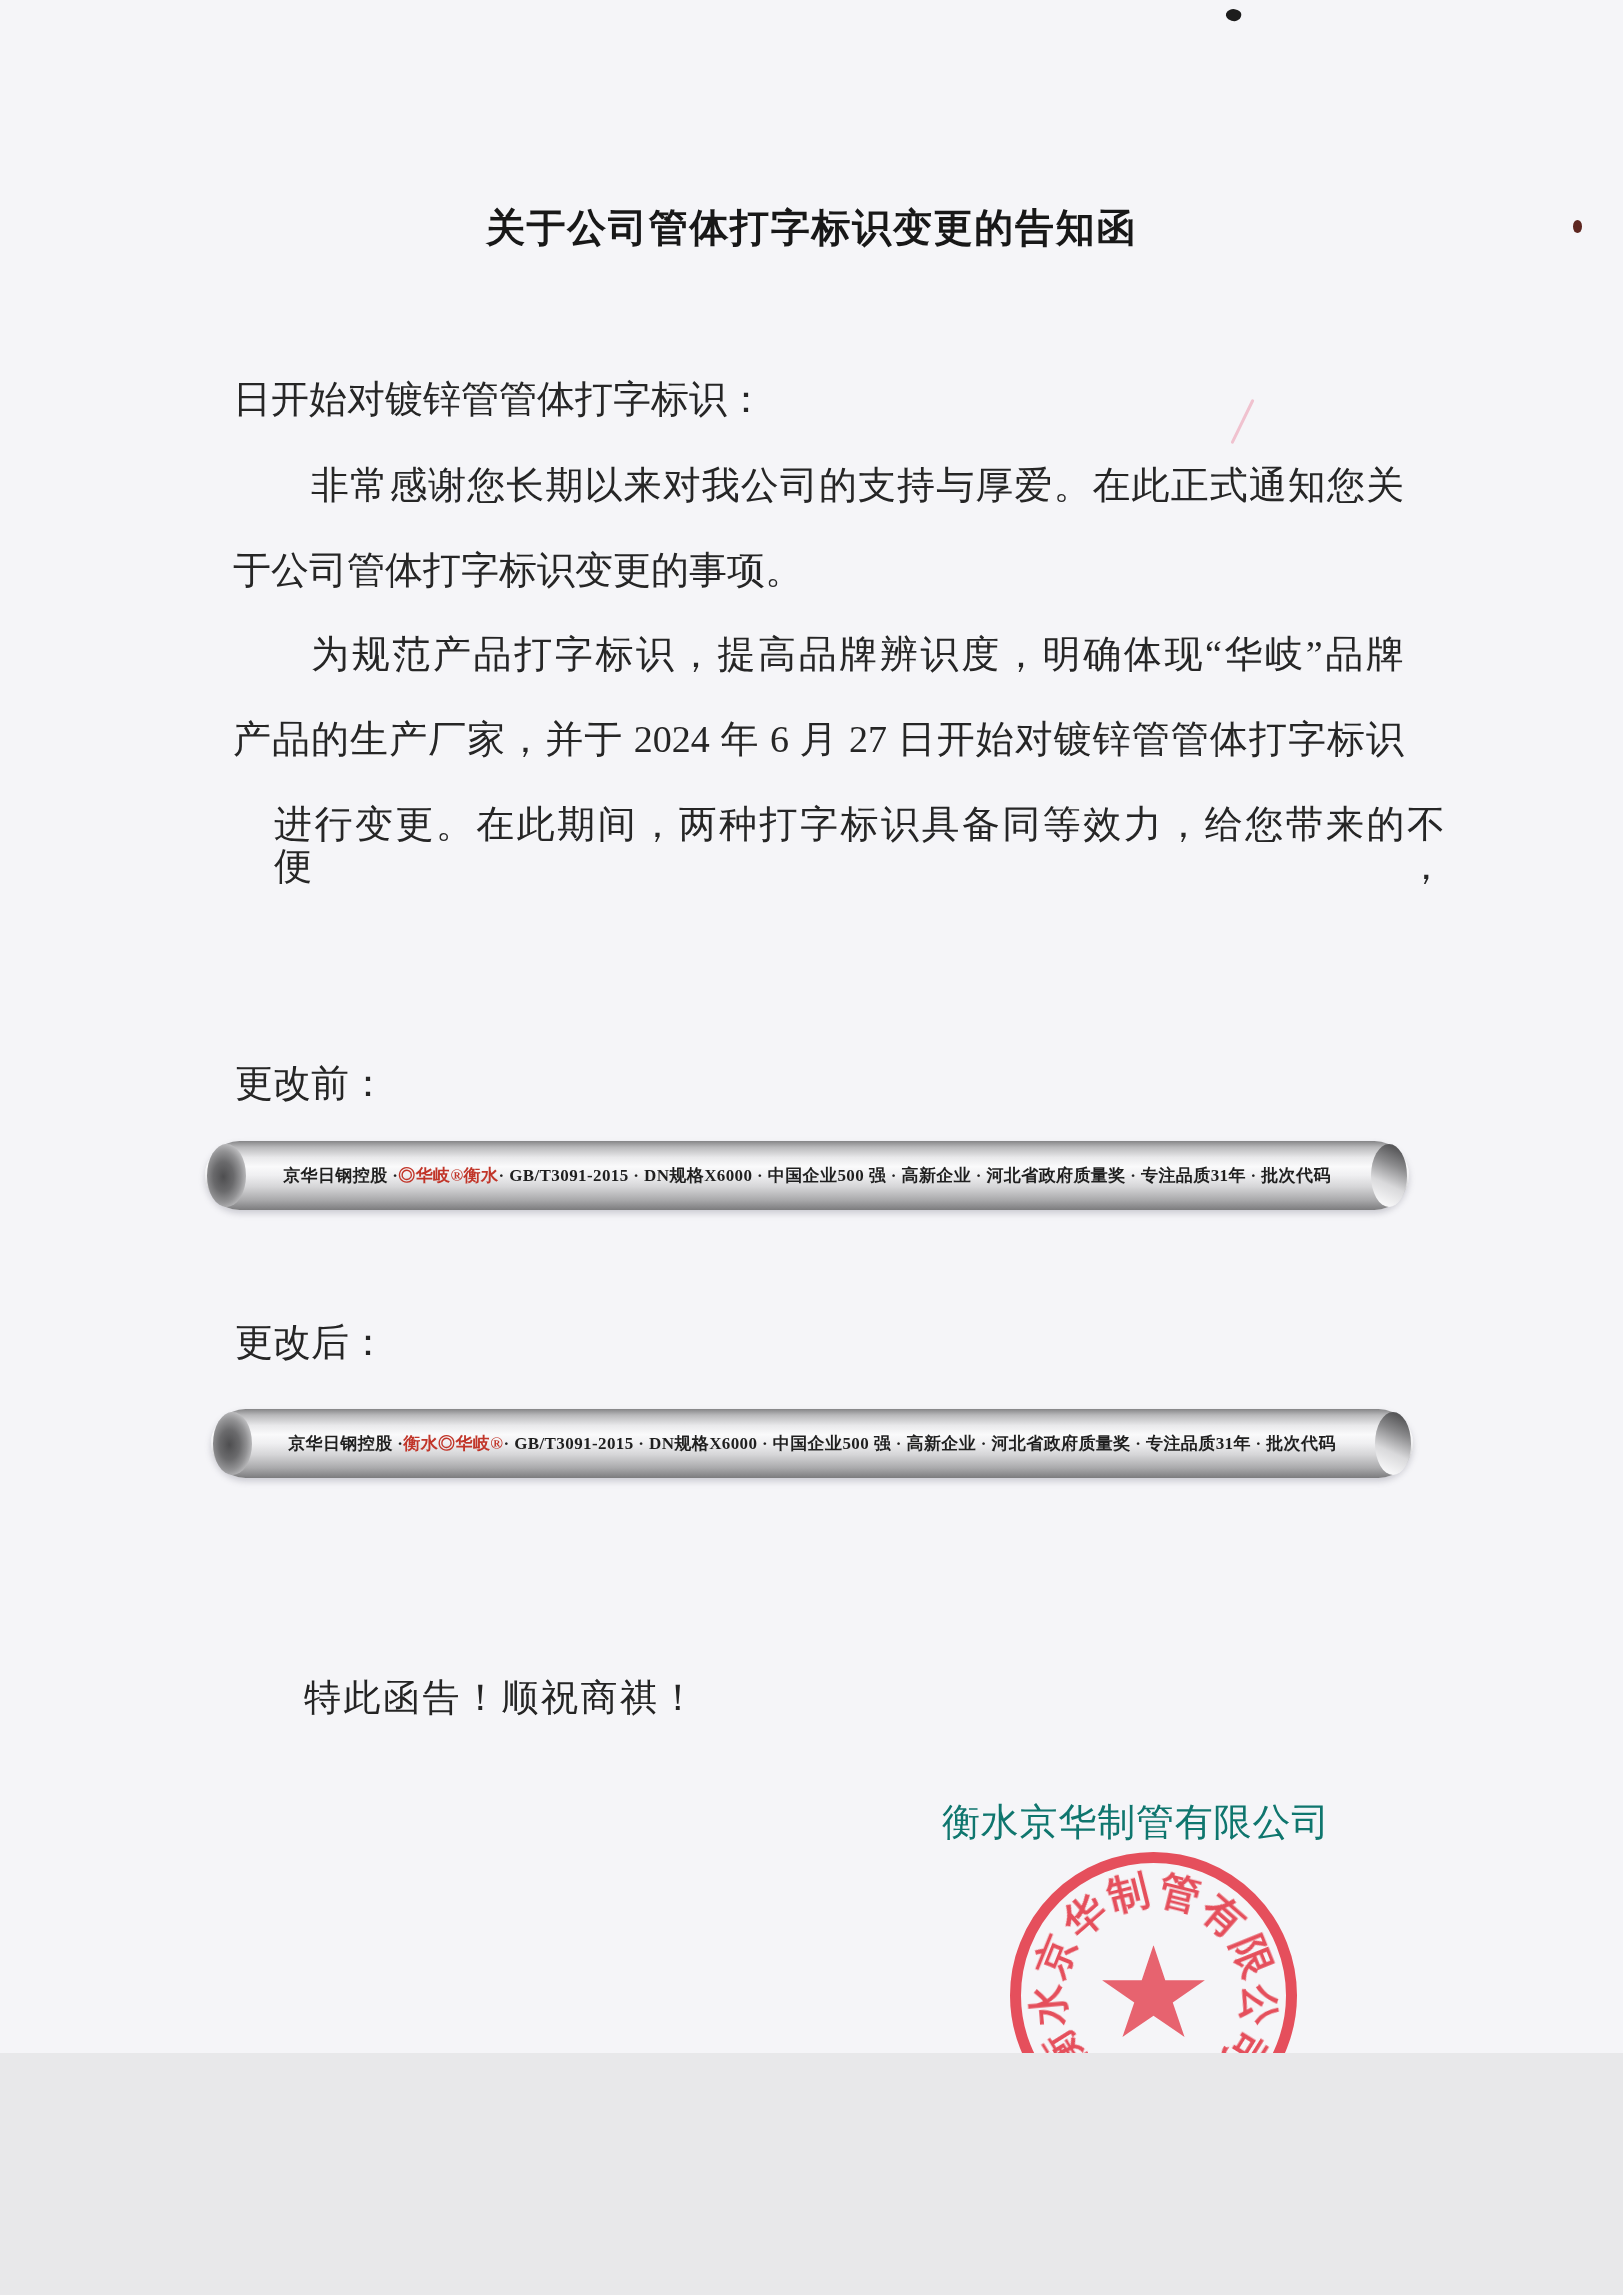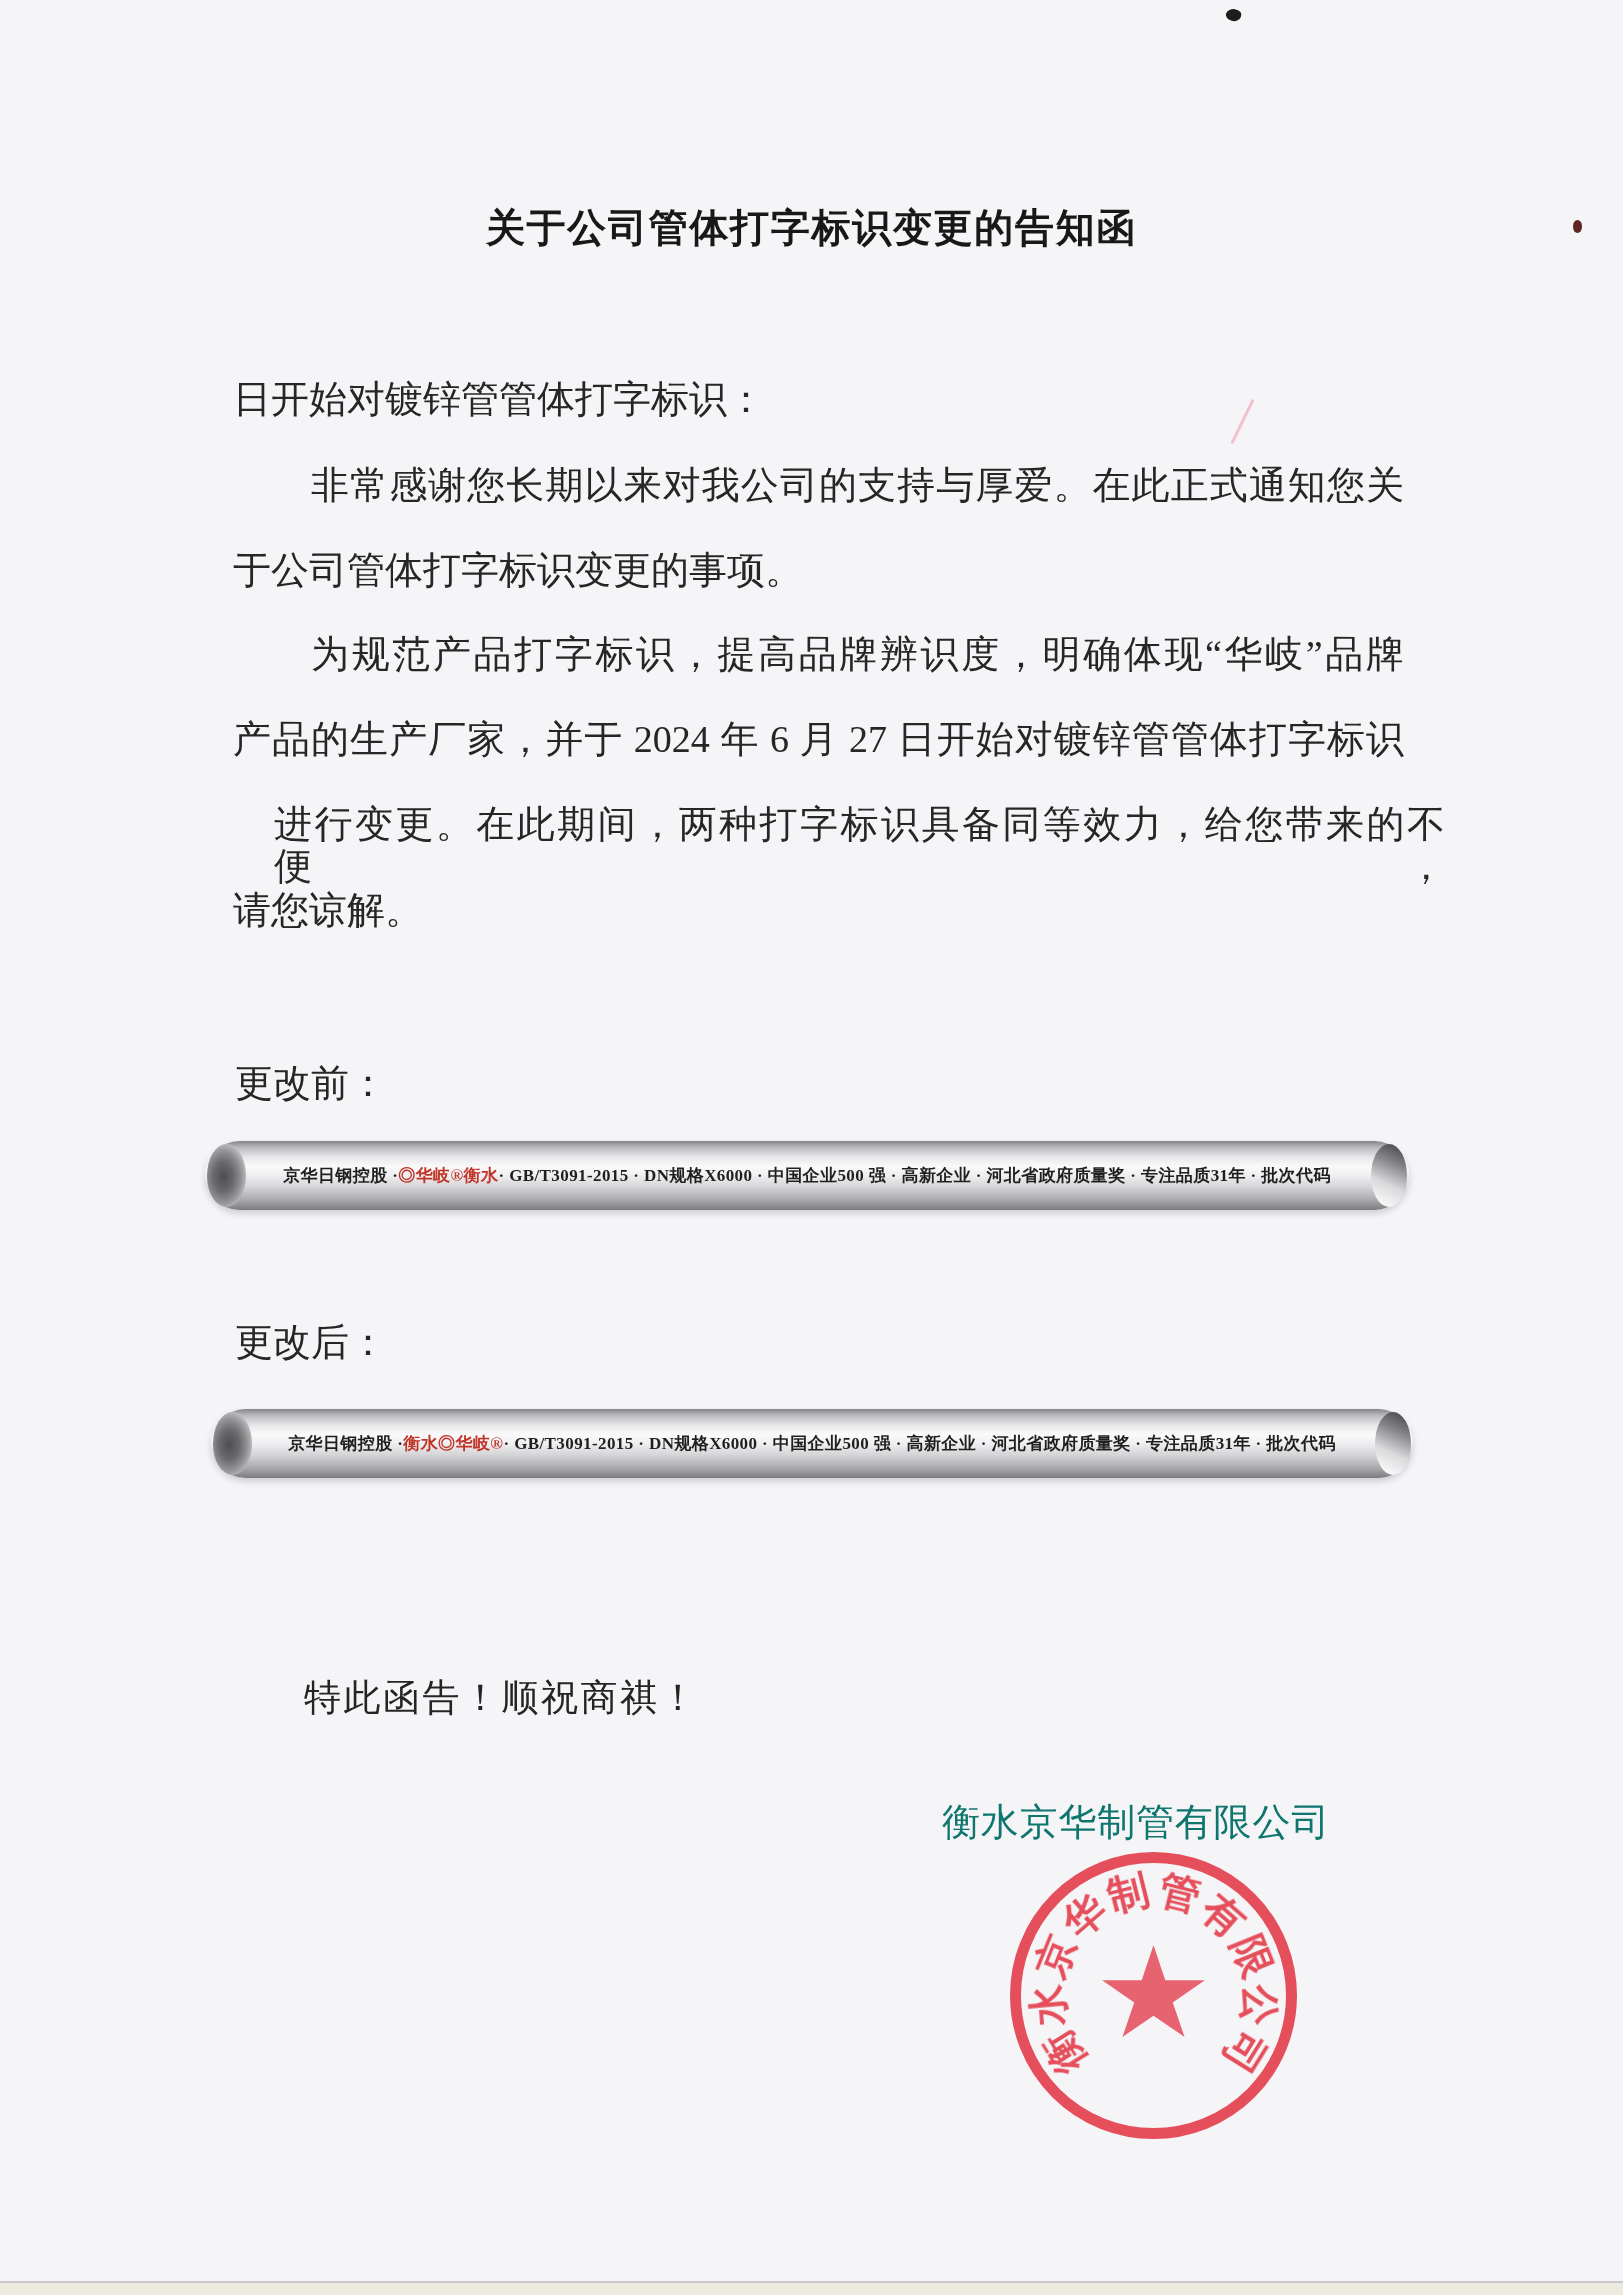--- a/index.html
+++ b/index.html
@@ -1,17 +1,17 @@
 <!DOCTYPE html>
 <html style="font-size:13.5px"><head>
 <meta charset="utf-8">
 <style>
   html,body{margin:0;padding:0;background:#e8e8ea;}
   .page{
-    position:relative; width:1623px; height:2295px;
+    position:relative; width:1623px; height:2053px;
     background:#f5f5f8; overflow:hidden;
     font-family:"Liberation Serif", serif; color:#2b2b2b;
   }
   
   .title{
     position:absolute; top:201px; left:0; width:100%;
     text-align:center; font-family:"DejaVu Sans","Liberation Sans",sans-serif;
     font-weight:bold; font-size:39px; letter-spacing:1.7px; color:#181818;
   }
   
@@ -115,21 +115,20 @@
   <div class="pink-streak"></div>
 
   <div class="title">关于公司管体打字标识变更的告知函</div>
 
   <div class="bline" style="top:379px;">日开始对镀锌管管体打字标识：</div>
   <div class="bline jst ind" style="top:465px;">非常感谢您长期以来对我公司的支持与厚爱。在此正式通知您关</div>
   <div class="bline" style="top:550px;">于公司管体打字标识变更的事项。</div>
   <div class="bline jst ind" style="top:634px;">为规范产品打字标识，提高品牌辨识度，明确体现“华岐”品牌</div>
   <div class="bline jst" style="top:719px;">产品的生产厂家，并于 2024 年 6 月 27 日开始对镀锌管管体打字标识</div>
   <div class="bline jst" style="top:804px;margin-left:41px;">进行变更。在此期间，两种打字标识具备同等效力，给您带来的不便，</div>
-  <div class="bline" style="top:890px;">请您谅解。</div>
 
   <div class="label" style="top:1058px;">更改前：</div>
   <div class="pipe" style="left:205px; top:1141px; width:1204px;">
     <div class="pipe-mouth"></div>
     <div class="pipe-tip"></div>
     <div class="pipe-text">
         <span>京华日钢控股 · </span>
         <span class="brand-red">◎华岐®衡水</span>
         <span> · GB/T3091-2015 · DN规格X6000 · 中国企业500 强 · 高新企业 · 河北省政府质量奖 · 专注品质31年 · 批次代码</span>
       </div>

